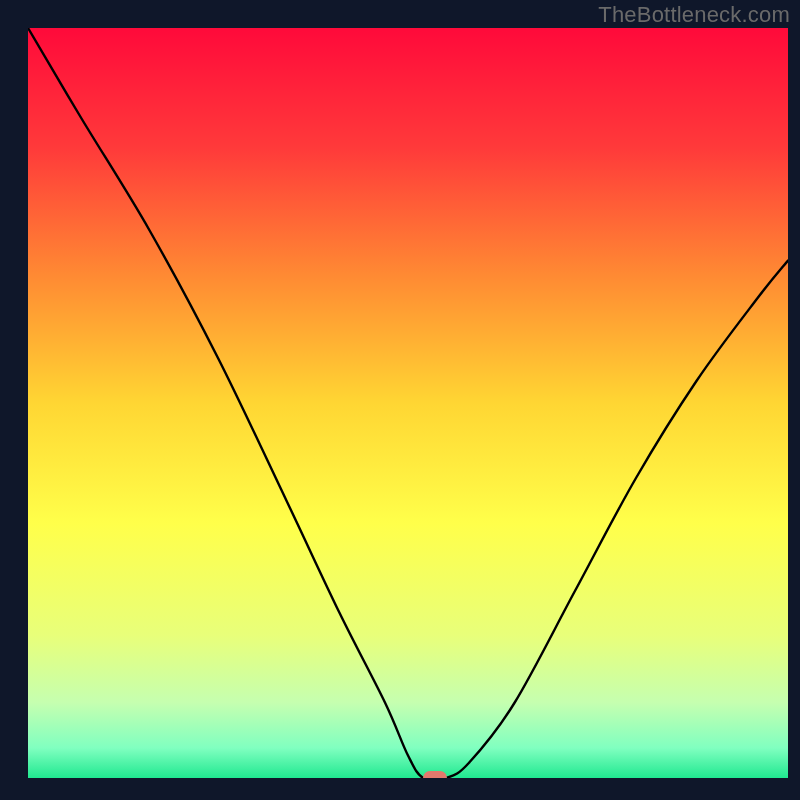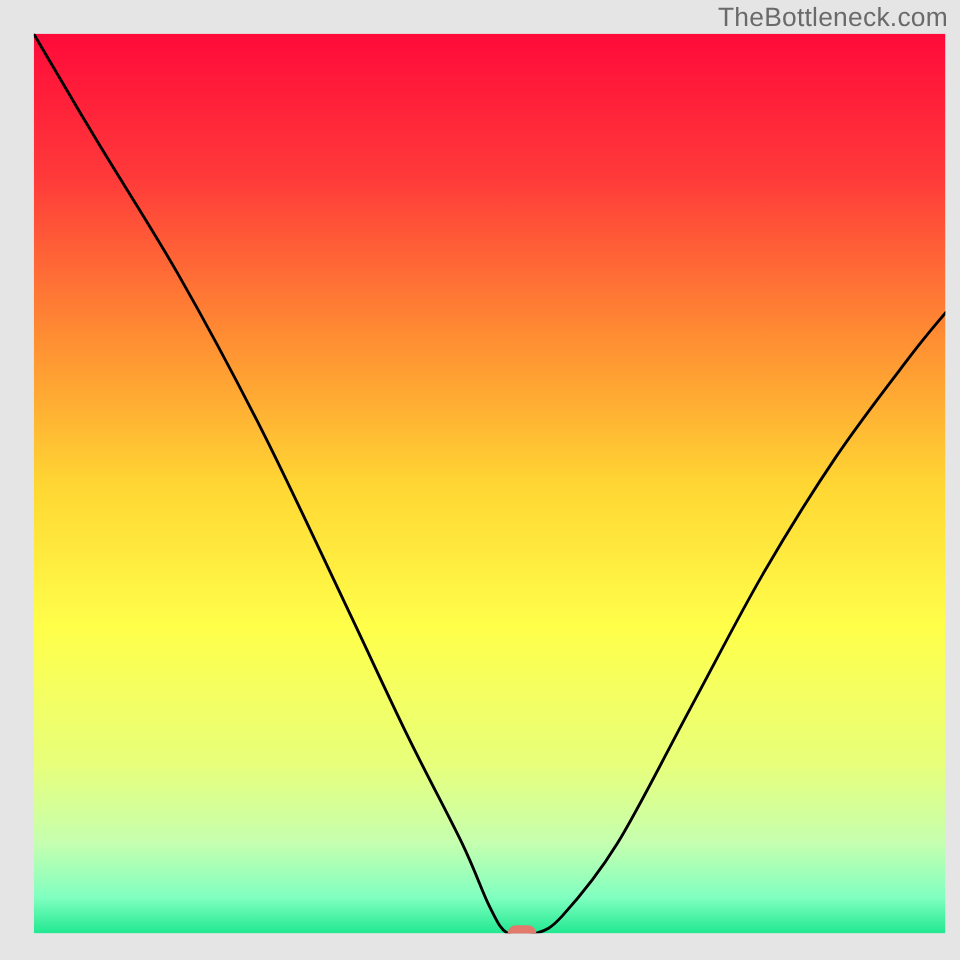--- a/index.html
+++ b/index.html
@@ -7,21 +7,21 @@
     padding: 0;
     width: 800px;
     height: 800px;
     background: #000;
     overflow: hidden;
   }
   .frame {
     position: relative;
     width: 800px;
     height: 800px;
-    background: #e5e5e5;
+    background: #0f172a;
   }
   .watermark {
     position: absolute;
     top: 2px;
     right: 10px;
     font-family: Arial, Helvetica, sans-serif;
     font-size: 22px;
     color: #6a6a6a;
     font-weight: 500;
     letter-spacing: 0.2px;

